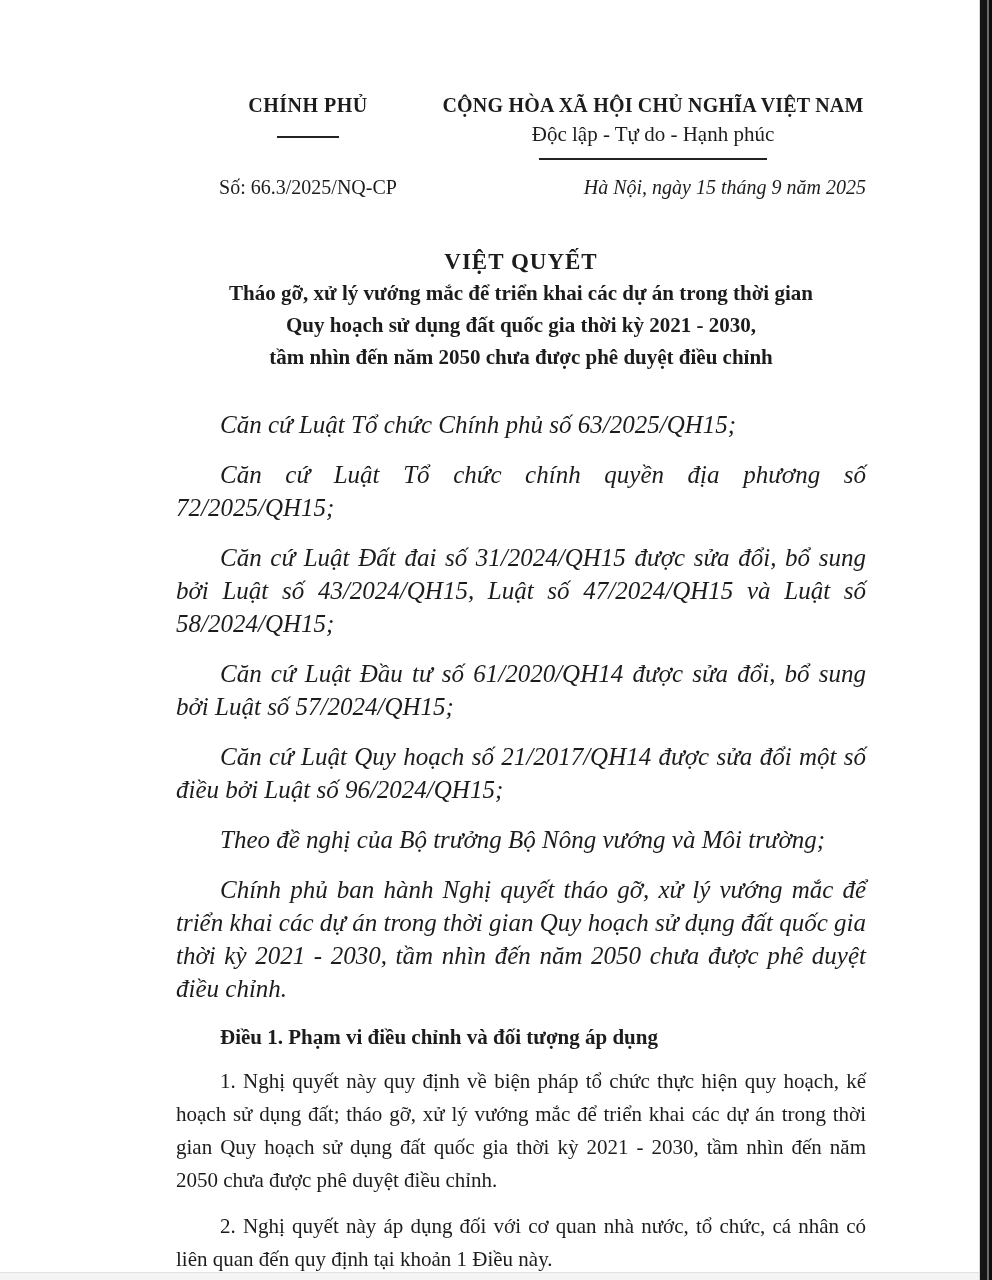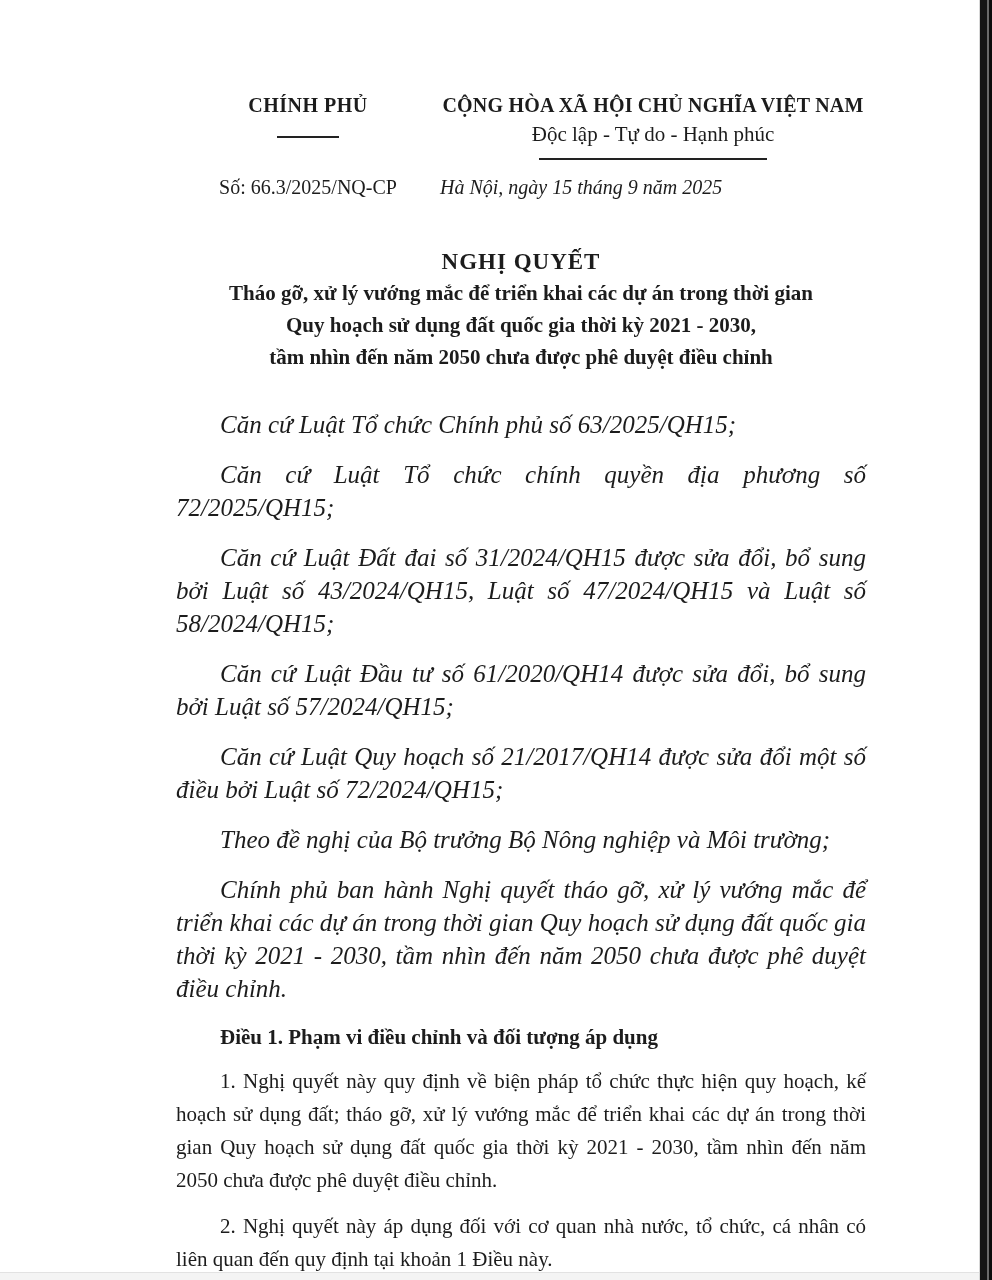--- a/index.html
+++ b/index.html
@@ -48,21 +48,21 @@
   }
   .motto {
     font-weight: normal; font-size: 21px; line-height: 28px; margin-top: 2px;
   }
   .motto-rule {
     width: 228px; height: 0; border-bottom: 2px solid #222;
     margin: 10px auto 0 auto;
   }
   .hdr2 { display: flex; margin-top: 16px; }
   .doc-number { width: 264px; flex: none; text-align: center; font-size: 20px; }
-  .place-date { flex: 1; text-align: left; font-style: italic; font-size: 20px; }
+  .place-date { flex: 1; text-align: right; font-style: italic; font-size: 20px; }
   
   .title-block { text-align: center; margin-top: 48px; }
   .doc-type {
     font-weight: bold; font-size: 23px; letter-spacing: 1px; line-height: 30px;
   }
   .subject-line {
     font-weight: bold; font-size: 21px; line-height: 32px;
   }
   .subject-line:first-of-type { margin-top: 2px; }
   
@@ -98,33 +98,33 @@
       <div class="motto-rule"></div>
     </div>
   </div>
 
   <div class="hdr2">
     <div class="doc-number">Số: 66.3/2025/NQ-CP</div>
     <div class="place-date">Hà Nội, ngày 15 tháng 9 năm 2025</div>
   </div>
 
   <div class="title-block">
-    <div class="doc-type">NGHỊ QUYẾT</div>
+    <div class="doc-type">VIỆT QUYẾT</div>
     <div class="subject-line">Tháo gỡ, xử lý vướng mắc để triển khai các dự án trong thời gian</div>
     <div class="subject-line">Quy hoạch sử dụng đất quốc gia thời kỳ 2021 - 2030,</div>
     <div class="subject-line">tầm nhìn đến năm 2050 chưa được phê duyệt điều chỉnh</div>
   </div>
 
   <div class="preamble">
     <p>Căn cứ Luật Tổ chức Chính phủ số 63/2025/QH15;</p>
     <p>Căn cứ Luật Tổ chức chính quyền địa phương số 72/2025/QH15;</p>
     <p>Căn cứ Luật Đất đai số 31/2024/QH15 được sửa đổi, bổ sung bởi Luật số 43/2024/QH15, Luật số 47/2024/QH15 và Luật số 58/2024/QH15;</p>
     <p>Căn cứ Luật Đầu tư số 61/2020/QH14 được sửa đổi, bổ sung bởi Luật số 57/2024/QH15;</p>
-    <p>Căn cứ Luật Quy hoạch số 21/2017/QH14 được sửa đổi một số điều bởi Luật số 72/2024/QH15;</p>
-    <p>Theo đề nghị của Bộ trưởng Bộ Nông nghiệp và Môi trường;</p>
+    <p>Căn cứ Luật Quy hoạch số 21/2017/QH14 được sửa đổi một số điều bởi Luật số 96/2024/QH15;</p>
+    <p>Theo đề nghị của Bộ trưởng Bộ Nông vướng và Môi trường;</p>
     <p>Chính phủ ban hành Nghị quyết tháo gỡ, xử lý vướng mắc để triển khai các dự án trong thời gian Quy hoạch sử dụng đất quốc gia thời kỳ 2021 - 2030, tầm nhìn đến năm 2050 chưa được phê duyệt điều chỉnh.</p>
   </div>
 
   <div>
     <div class="article-heading">Điều 1. Phạm vi điều chỉnh và đối tượng áp dụng</div>
     <p class="clause">1. Nghị quyết này quy định về biện pháp tổ chức thực hiện quy hoạch, kế hoạch sử dụng đất; tháo gỡ, xử lý vướng mắc để triển khai các dự án trong thời gian Quy hoạch sử dụng đất quốc gia thời kỳ 2021 - 2030, tầm nhìn đến năm 2050 chưa được phê duyệt điều chỉnh.</p>
     <p class="clause">2. Nghị quyết này áp dụng đối với cơ quan nhà nước, tổ chức, cá nhân có liên quan đến quy định tại khoản 1 Điều này.</p>
   </div>
 
 </div>

